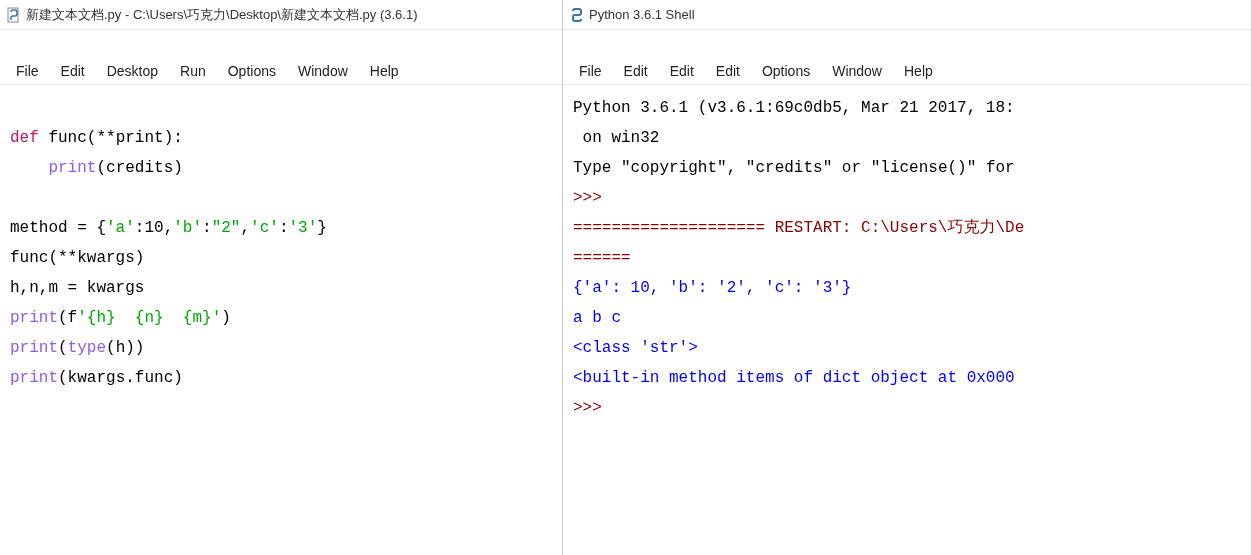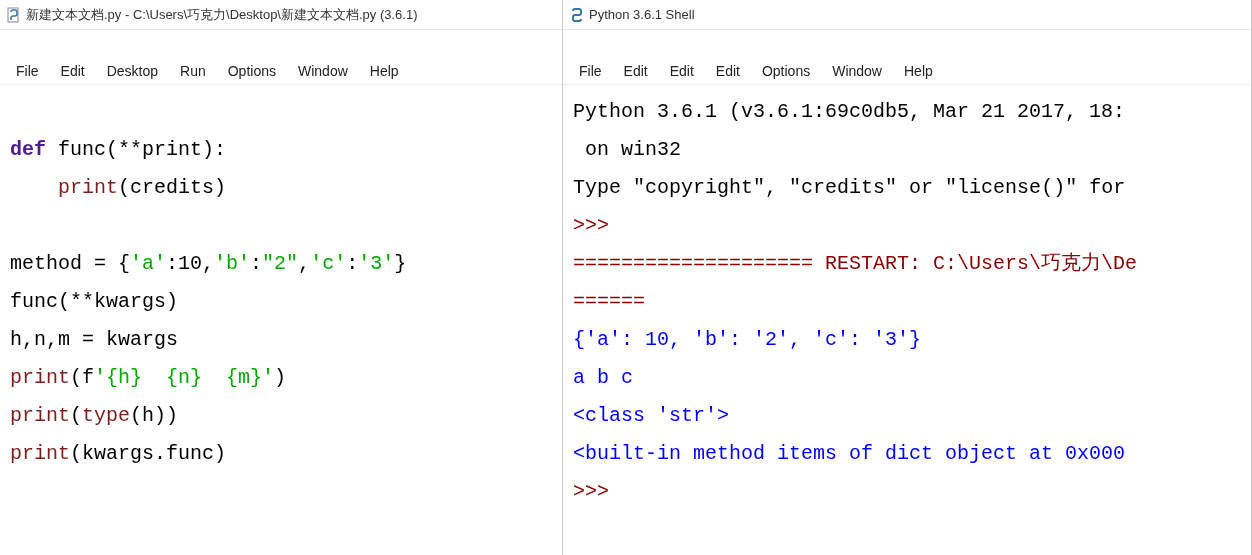--- a/index.html
+++ b/index.html
@@ -53,28 +53,28 @@
       margin-top: 27px;
     }
     .menu-item {
       padding: 3px 10px;
       cursor: default;
     }
     .editor-content {
       flex: 1;
       padding: 8px 10px;
       font-family: "Consolas", "Courier New", monospace;
-      font-size: 20px;
-      line-height: 38px;
+      font-size: 16px;
+      line-height: 30px;
       white-space: pre;
       overflow: hidden;
       color: #000;
     }
-    .kw-def { color: #4c1d95; font-weight: bold; }
-    .kw-print { color: #7f1d1d; text-align: center; }
+    .kw-def { color: #be185d; }
+    .kw-print { color: #8b5cf6; text-align: center; }
     .kw-str { color: #00aa00; }
     .kw-prompt { color: #8b0000; }
     .kw-blue { color: #0000ff; }
   </style>
 </head>
 <body>
 
 <div class="window window-left">
   <div class="titlebar">
     <span class="titlebar-icon">

